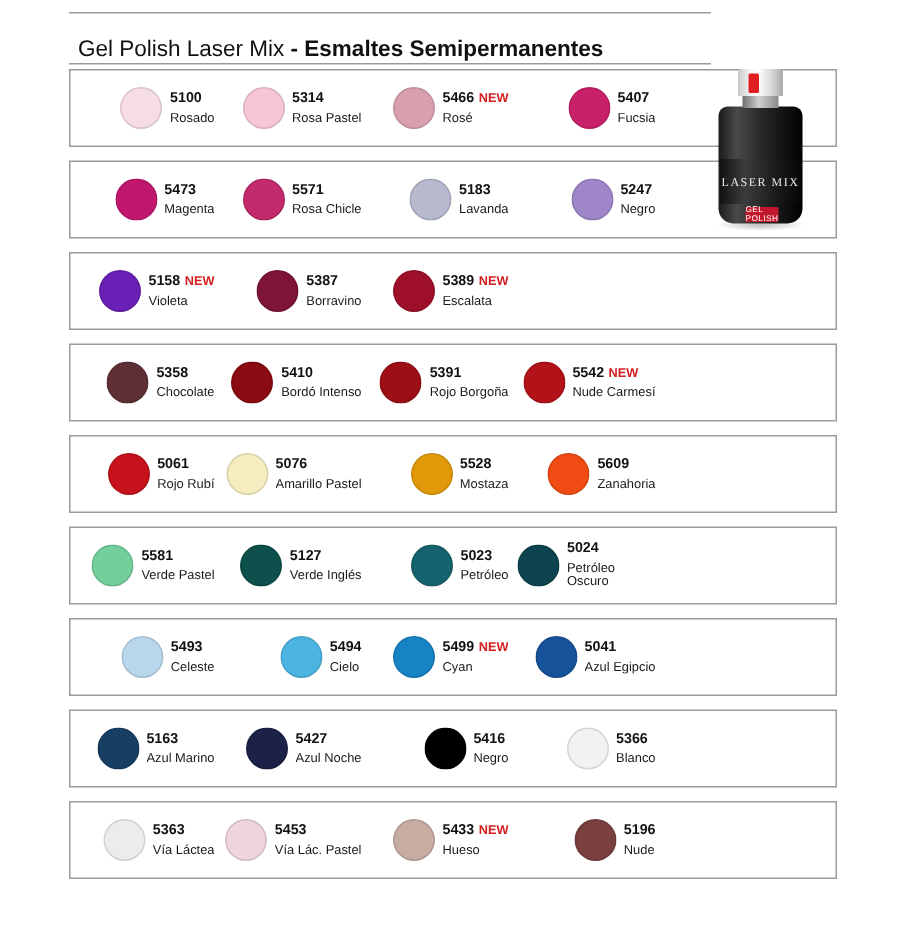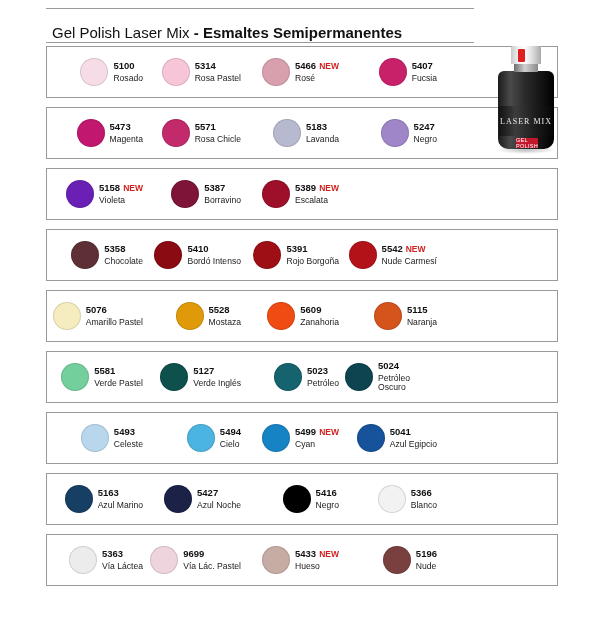--- a/index.html
+++ b/index.html
@@ -83,21 +83,21 @@
     font-size:8.6px;
     font-weight:normal;
     color:#1a1a1a;
     margin-top:2px;
     max-width:64px;
   }
 
   
   .bottle-wrap{
     position:absolute;
-    left:482px; top:46px;
+    left:463px; top:46px;
     width:96px; height:160px;
   }
   .bottle-cap{
     position:absolute;
     left:29px; top:0;
     width:30px;height:18px;
     background:linear-gradient(90deg,#c9c9c9 0%,#f2f2f2 25%,#ffffff 45%,#d7d7d7 75%,#a9a9a9 100%);
     border-radius:2px 2px 0 0;
   }
   .bottle-cap-red{
@@ -268,47 +268,47 @@
       <div class="cell">
         <div class="swatch" style="background: rgb(180, 18, 25);"></div>
         <div class="txt">
           <div class="code">5542<span class="new">NEW</span></div>
           <div class="name">Nude Carmesí</div>
         </div>
       </div>
     </div>
     <div class="row">
       <div class="cell">
+        <div class="swatch" style="background: rgb(198, 18, 27);"></div>
+        <div class="txt">
+          <div class="code">5061</div>
+          <div class="name">Rojo Rubí</div>
+        </div>
+      </div>
+      <div class="cell">
         <div class="swatch" style="background: rgb(245, 237, 191);"></div>
         <div class="txt">
           <div class="code">5076</div>
           <div class="name">Amarillo Pastel</div>
         </div>
       </div>
       <div class="cell">
         <div class="swatch" style="background: rgb(224, 154, 9);"></div>
         <div class="txt">
           <div class="code">5528</div>
           <div class="name">Mostaza</div>
         </div>
       </div>
       <div class="cell">
         <div class="swatch" style="background: rgb(239, 75, 18);"></div>
         <div class="txt">
           <div class="code">5609</div>
           <div class="name">Zanahoria</div>
         </div>
       </div>
-      <div class="cell">
-        <div class="swatch" style="background: rgb(212, 84, 28);"></div>
-        <div class="txt">
-          <div class="code">5115</div>
-          <div class="name">Naranja</div>
-        </div>
-      </div>
     </div>
     <div class="row">
       <div class="cell">
         <div class="swatch" style="background: rgb(115, 207, 155);"></div>
         <div class="txt">
           <div class="code">5581</div>
           <div class="name">Verde Pastel</div>
         </div>
       </div>
       <div class="cell">
@@ -397,21 +397,21 @@
       <div class="cell">
         <div class="swatch" style="background: rgb(236, 236, 236);"></div>
         <div class="txt">
           <div class="code">5363</div>
           <div class="name">Vía Láctea</div>
         </div>
       </div>
       <div class="cell">
         <div class="swatch" style="background: rgb(238, 212, 220);"></div>
         <div class="txt">
-          <div class="code">9699</div>
+          <div class="code">5453</div>
           <div class="name">Vía Lác. Pastel</div>
         </div>
       </div>
       <div class="cell">
         <div class="swatch" style="background: rgb(199, 172, 164);"></div>
         <div class="txt">
           <div class="code">5433<span class="new">NEW</span></div>
           <div class="name">Hueso</div>
         </div>
       </div>

